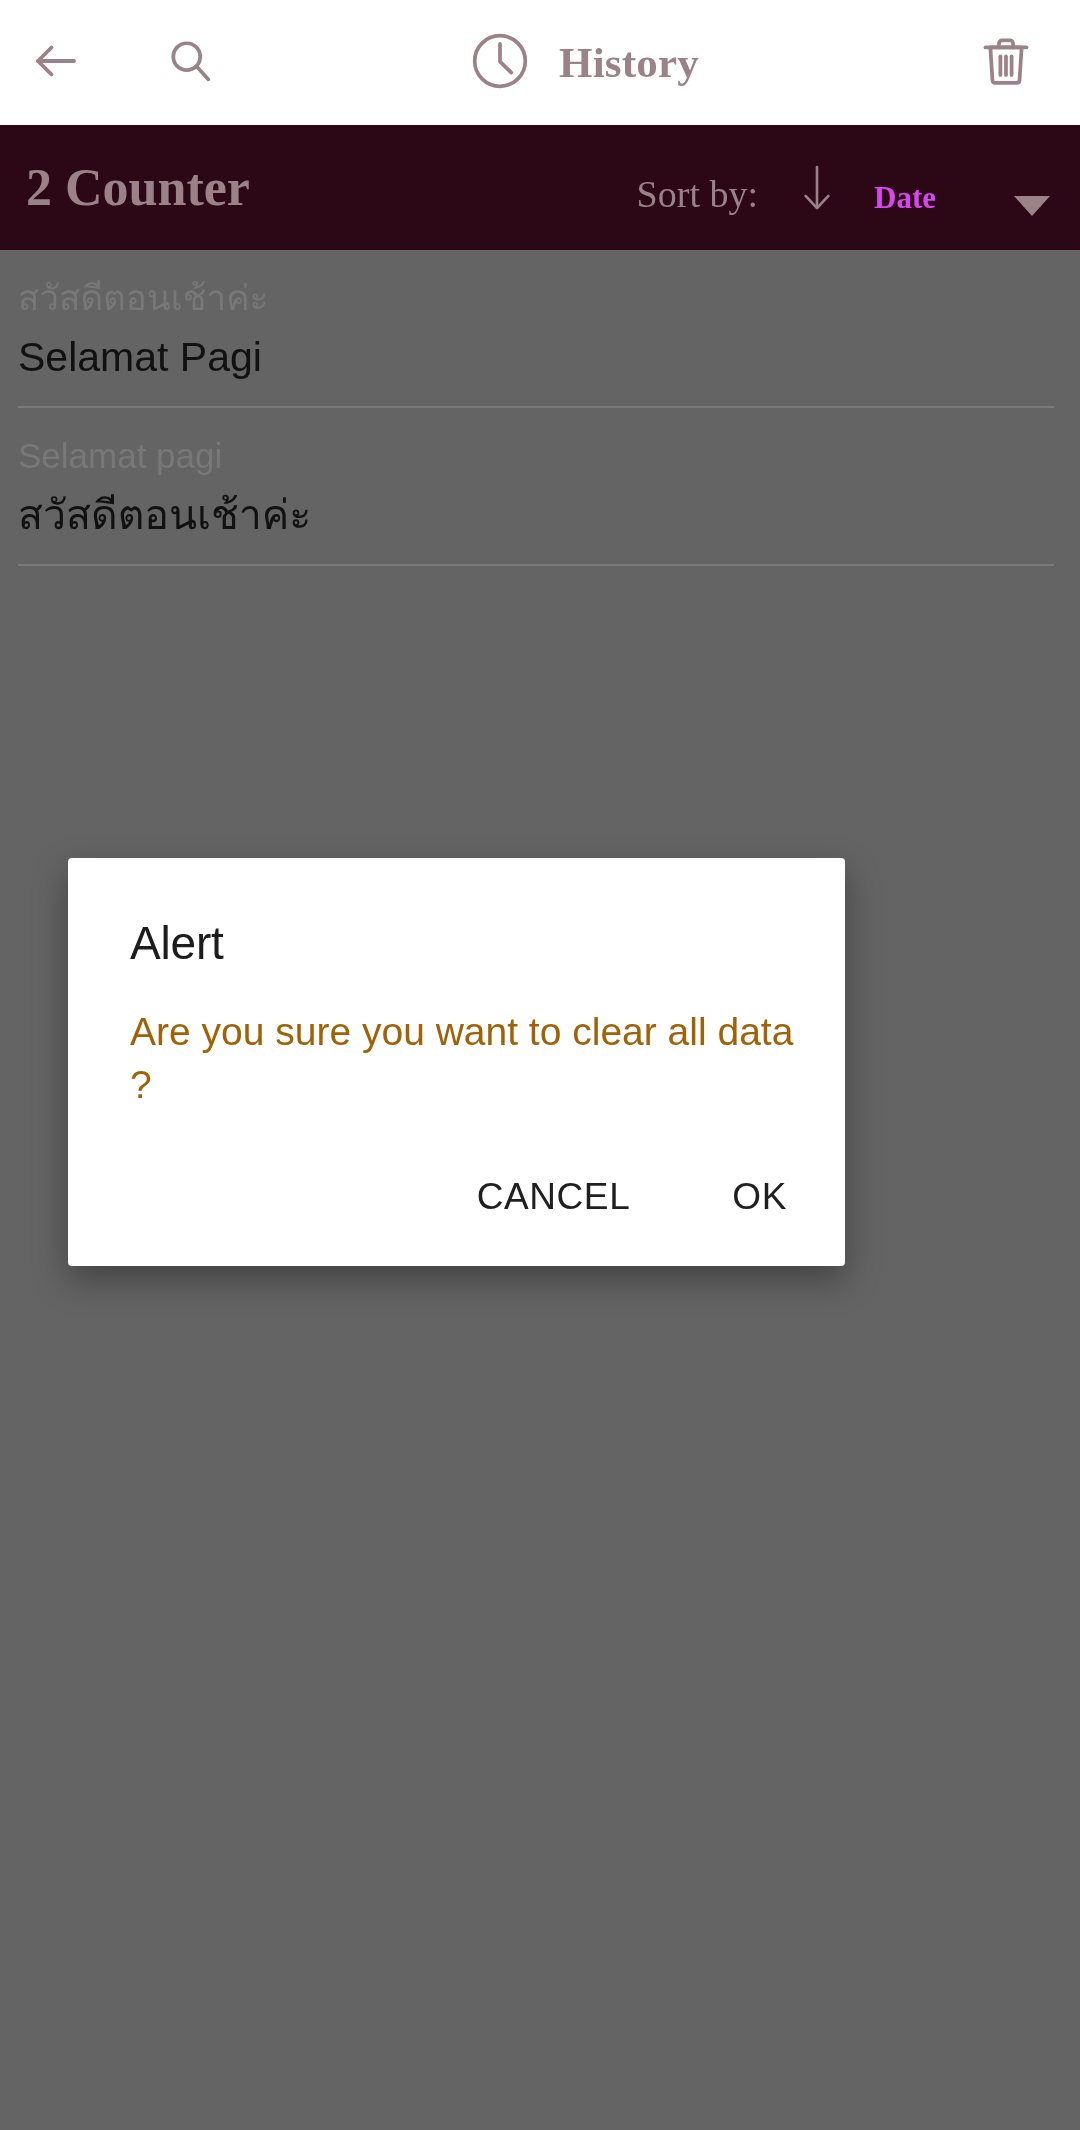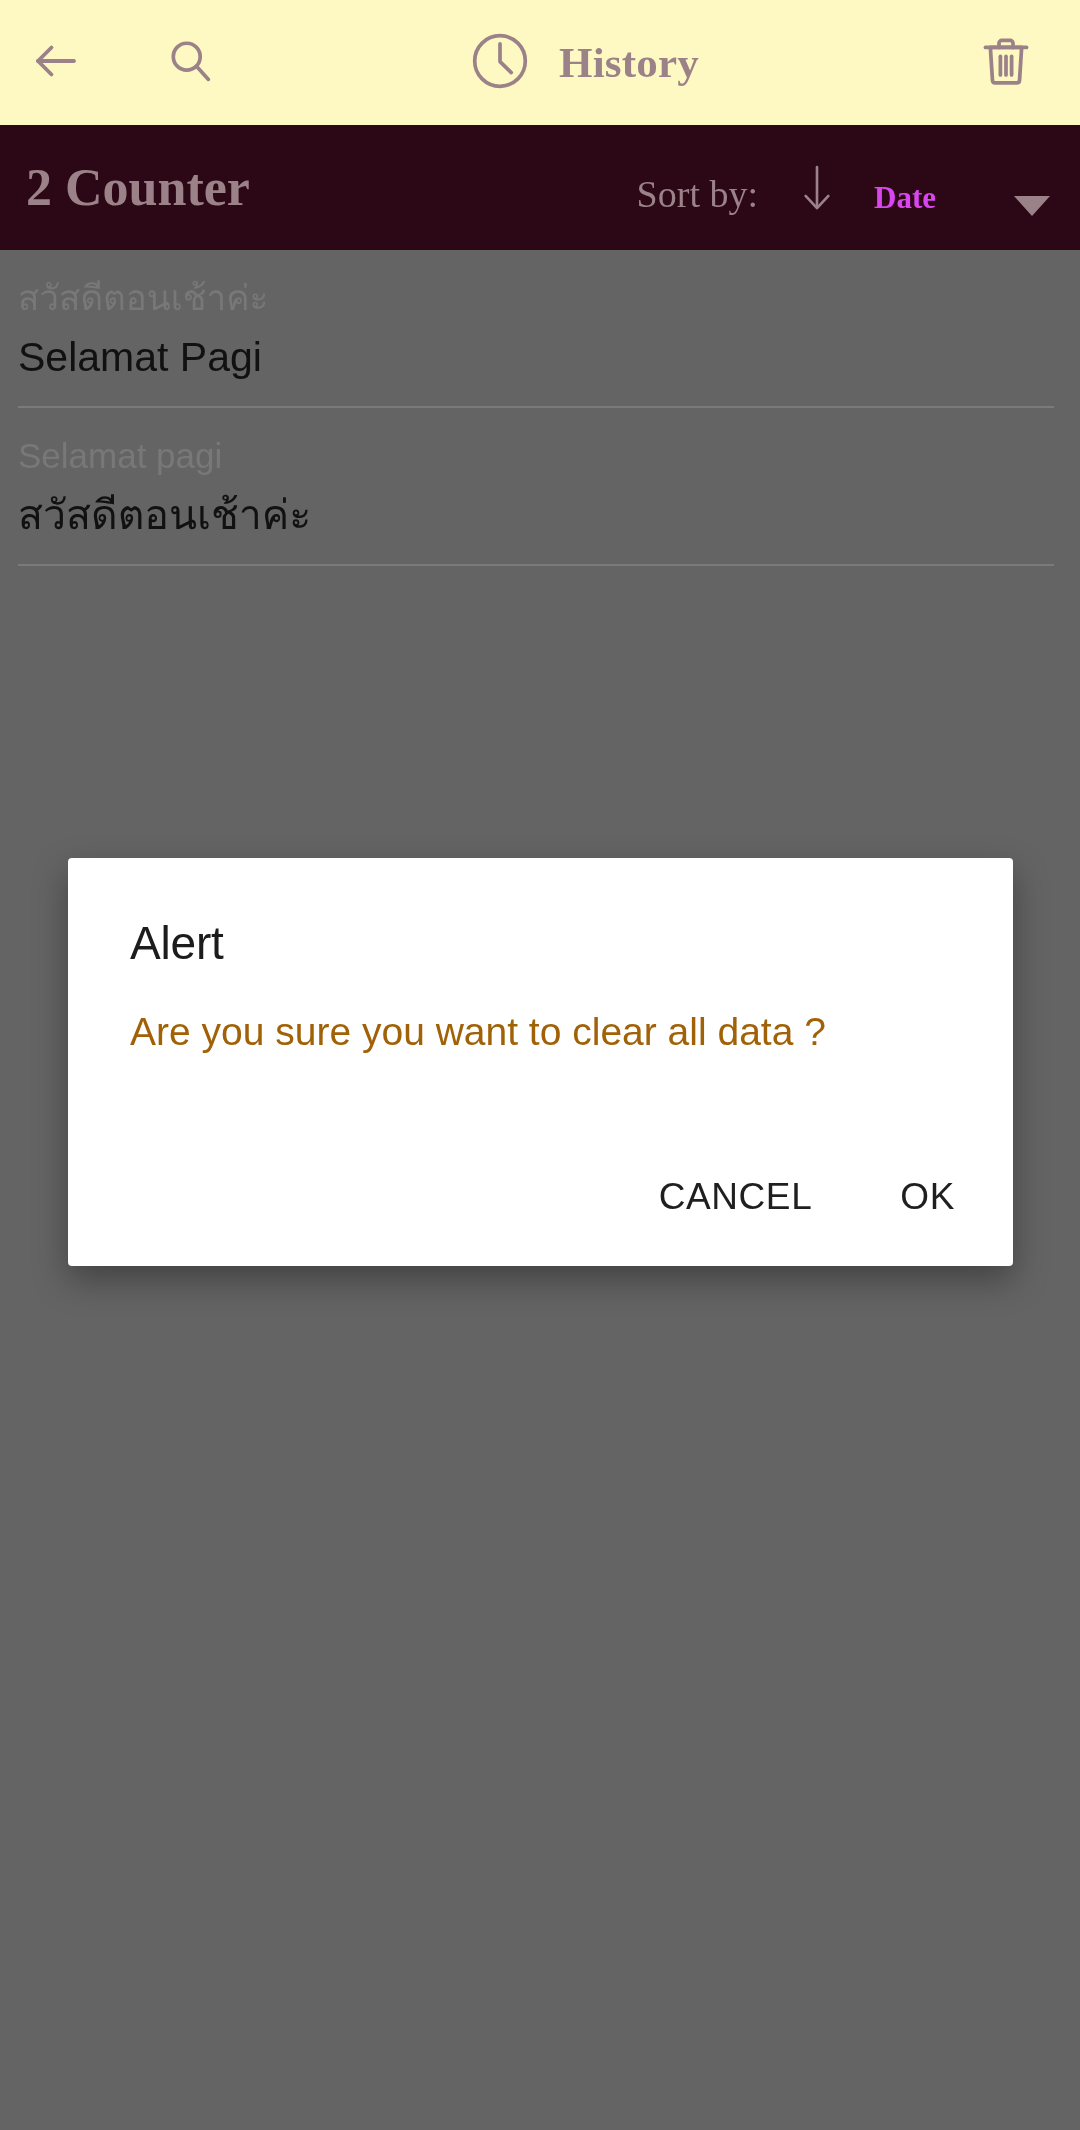--- a/index.html
+++ b/index.html
@@ -22,21 +22,21 @@
     inset: 0;
     background: #646464;
   }
 
   
   #top-bar {
     position: absolute;
     left: 0; top: 0;
     width: 1080px;
     height: 125px;
-    background: #fef9c3;
+    background: #ffffff;
     display: flex;
     align-items: center;
   }
   .bar-icon-btn {
     width: 88px;
     height: 88px;
     display: flex;
     align-items: center;
     justify-content: center;
     flex: 0 0 auto;
@@ -139,21 +139,21 @@
   
   #dialog-scrim {
     position: absolute;
     inset: 0;
     background: rgba(0,0,0,0.0);
   }
   #alert-dialog {
     position: absolute;
     left: 68px;
     top: 858px;
-    width: 945px;
+    width: 777px;
     height: 408px;
     background: #ffffff;
     border-radius: 4px;
     box-shadow: 0 14px 34px rgba(0,0,0,0.34);
     box-sizing: border-box;
   }
   #dialog-title {
     position: absolute;
     left: 62px;
     top: 58px;
@@ -170,21 +170,21 @@
     font-size: 39px;
     color: #a16207;
     line-height: 1.35;
   }
   #dialog-actions {
     position: absolute;
     right: 42px;
     bottom: 34px;
     display: flex;
     align-items: center;
-    gap: 56px;
+    gap: 70px;
   }
   .dialog-btn {
     background: none;
     border: none;
     padding: 14px 16px;
     font-family: "Liberation Sans", sans-serif;
     font-size: 37px;
     color: #1f1f1f;
     letter-spacing: 0.6px;
     cursor: pointer;

